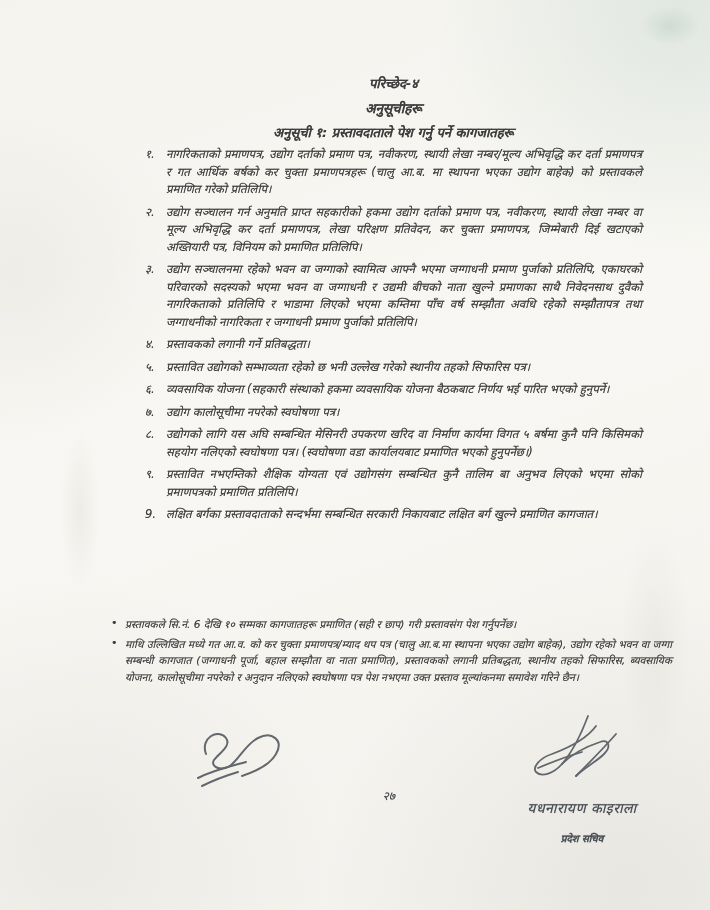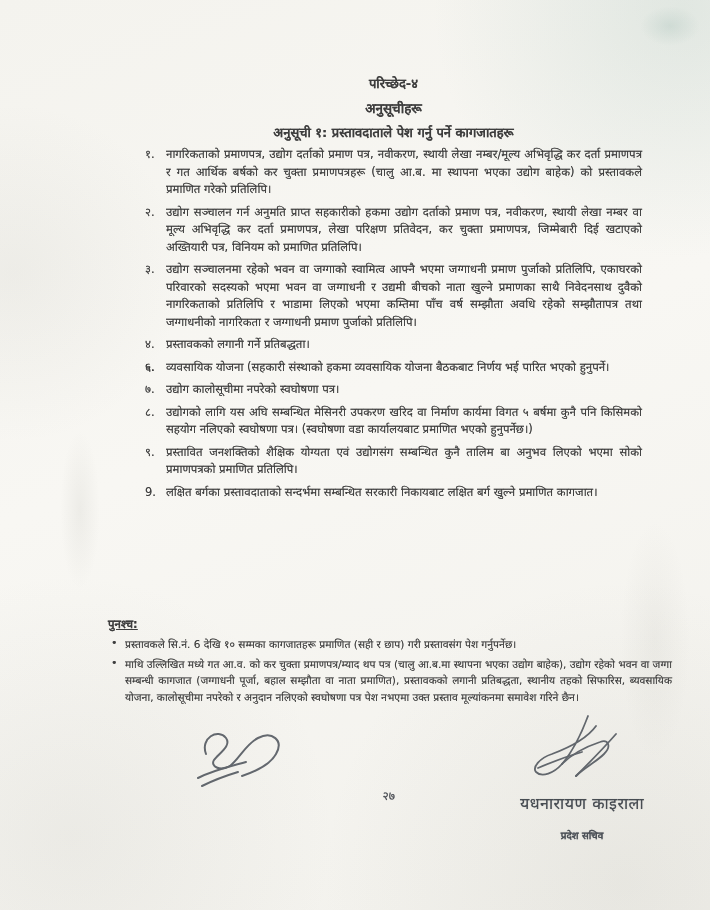--- a/index.html
+++ b/index.html
@@ -6,20 +6,21 @@
   body{width:710px;height:910px;font-family:"DejaVu Sans",sans-serif;}
   .page{
     position:relative;width:710px;height:910px;overflow:hidden;
     background:
       radial-gradient(circle at 96% 1%, rgba(140,175,165,0.20), transparent 22%),
       radial-gradient(circle at 2% 30%, rgba(160,160,150,0.10), transparent 18%),
       radial-gradient(circle at 88% 97%, rgba(150,150,138,0.12), transparent 28%),
       radial-gradient(circle at 10% 92%, rgba(150,150,140,0.10), transparent 25%),
       linear-gradient(160deg,#f4f3ee 0%,#f8f7f3 45%,#f2f1ec 100%);
     color:#3d3d3d;
+    font-style:italic;
   }
   .smudge{position:absolute;border-radius:50%;pointer-events:none;}
   .smudge.s1{left:640px;top:6px;width:60px;height:40px;background:radial-gradient(rgba(120,160,150,0.18),transparent 70%);}
   .smudge.s2{left:60px;top:430px;width:40px;height:160px;background:radial-gradient(rgba(140,140,130,0.10),transparent 70%);}
   .smudge.s3{left:620px;top:520px;width:70px;height:240px;background:radial-gradient(rgba(140,140,130,0.08),transparent 70%);}
 
   .titles{position:absolute;top:74px;left:145px;width:497px;text-align:center;
     text-shadow:0 0 0.6px rgba(60,60,60,0.55);}
   .chapter{font-size:13px;font-weight:bold;margin-bottom:7px;}
   .section{font-size:13.5px;font-weight:bold;margin-bottom:6px;margin-top:7px;}
@@ -36,21 +37,21 @@
   .bullet{position:relative;padding-left:17px;font-size:10.5px;line-height:16.5px;
     text-align:justify;margin-bottom:3px;text-shadow:0 0 0.6px rgba(60,60,60,0.45);}
   .bullet .mark{position:absolute;left:3px;top:-1px;font-size:11px;}
 
   .sig-left{position:absolute;top:720px;left:188px;width:115px;height:80px;}
   .sig-left svg,.sig-right svg{display:block;}
   .page-num{position:absolute;top:787px;left:335px;width:60px;text-align:right;
     font-size:12px;color:#4b4f55;text-shadow:0 0 0.6px rgba(60,60,70,0.5);}
   .sig-right{position:absolute;top:712px;left:492px;width:180px;text-align:center;}
   .sig-right svg{margin:0 auto;}
-  .sig-name{font-size:16px;color:#474c52;margin-top:4px;letter-spacing:0.5px;
+  .sig-name{font-size:14px;color:#474c52;margin-top:10px;letter-spacing:0.5px;
     text-shadow:0 0 0.7px rgba(70,75,85,0.6);}
   .sig-title{font-size:10px;color:#4a4f55;margin-top:14px;font-weight:bold;
     text-shadow:0 0 0.7px rgba(70,75,85,0.55);}
 </style>
 </head>
 <body>
 
 <div class="page">
   <div class="smudge s1"></div>
   <div class="smudge s2"></div>
@@ -74,45 +75,45 @@
     <div class="item">
       <span class="num">३.</span>
       <span>उद्योग सञ्चालनमा रहेको भवन वा जग्गाको स्वामित्व आफ्नै भएमा जग्गाधनी प्रमाण पुर्जाको प्रतिलिपि, एकाघरको परिवारको सदस्यको भएमा भवन वा जग्गाधनी र उद्यमी बीचको नाता खुल्ने प्रमाणका साथै निवेदनसाथ दुवैको नागरिकताको प्रतिलिपि र भाडामा लिएको भएमा कम्तिमा पाँच वर्ष सम्झौता अवधि रहेको सम्झौतापत्र तथा जग्गाधनीको नागरिकता र जग्गाधनी प्रमाण पुर्जाको प्रतिलिपि।</span>
     </div>
     <div class="item">
       <span class="num">४.</span>
       <span>प्रस्तावकको लगानी गर्ने प्रतिबद्धता।</span>
     </div>
     <div class="item">
       <span class="num">५.</span>
+      <span>प्रस्तावित उद्योगको सम्भाव्यता रहेको छ भनी उल्लेख गरेको स्थानीय तहको सिफारिस पत्र।</span>
     </div>
     <div class="item">
       <span class="num">६.</span>
       <span>व्यवसायिक योजना (सहकारी संस्थाको हकमा व्यवसायिक योजना बैठकबाट निर्णय भई पारित भएको हुनुपर्ने।</span>
     </div>
     <div class="item">
       <span class="num">७.</span>
       <span>उद्योग कालोसूचीमा नपरेको स्वघोषणा पत्र।</span>
     </div>
     <div class="item">
       <span class="num">८.</span>
       <span>उद्योगको लागि यस अघि सम्बन्धित मेसिनरी उपकरण खरिद वा निर्माण कार्यमा विगत ५ बर्षमा कुनै पनि किसिमको सहयोग नलिएको स्वघोषणा पत्र। (स्वघोषणा वडा कार्यालयबाट प्रमाणित भएको हुनुपर्नेछ।)</span>
     </div>
     <div class="item">
       <span class="num">९.</span>
-      <span>प्रस्तावित जनशक्तिको शैक्षिक योग्यता एवं उद्योगसंग सम्बन्धित कुनै तालिम बा अनुभव लिएको भएमा सोको प्रमाणपत्रको प्रमाणित प्रतिलिपि।</span>
+      <span>प्रस्तावित नभएम्तिको शैक्षिक योग्यता एवं उद्योगसंग सम्बन्धित कुनै तालिम बा अनुभव लिएको भएमा सोको प्रमाणपत्रको प्रमाणित प्रतिलिपि।</span>
     </div>
     <div class="item">
       <span class="num">9.</span>
       <span>लक्षित बर्गका प्रस्तावदाताको सन्दर्भमा सम्बन्धित सरकारी निकायबाट लक्षित बर्ग खुल्ने प्रमाणित कागजात।</span>
     </div>
   </div>
 
   <div class="postscript">
-    <div class="ps-heading">पुनश्च:</div>
     <div class="bullet">
       <span class="mark">•</span>
       <span>प्रस्तावकले सि.नं. 6 देखि १० सम्मका कागजातहरू प्रमाणित (सही र छाप) गरी प्रस्तावसंग पेश गर्नुपर्नेछ।</span>
     </div>
     <div class="bullet">
       <span class="mark">•</span>
       <span>माथि उल्लिखित मध्ये गत आ.व. को कर चुक्ता प्रमाणपत्र/म्याद थप पत्र (चालु आ.ब.मा स्थापना भएका उद्योग बाहेक), उद्योग रहेको भवन वा जग्गा सम्बन्धी कागजात (जग्गाधनी पूर्जा, बहाल सम्झौता वा नाता प्रमाणित), प्रस्तावकको लगानी प्रतिबद्धता, स्थानीय तहको सिफारिस, ब्यवसायिक योजना, कालोसूचीमा नपरेको र अनुदान नलिएको स्वघोषणा पत्र पेश नभएमा उक्त प्रस्ताव मूल्यांकनमा समावेश गरिने छैन।</span>
     </div>
   </div>
 

